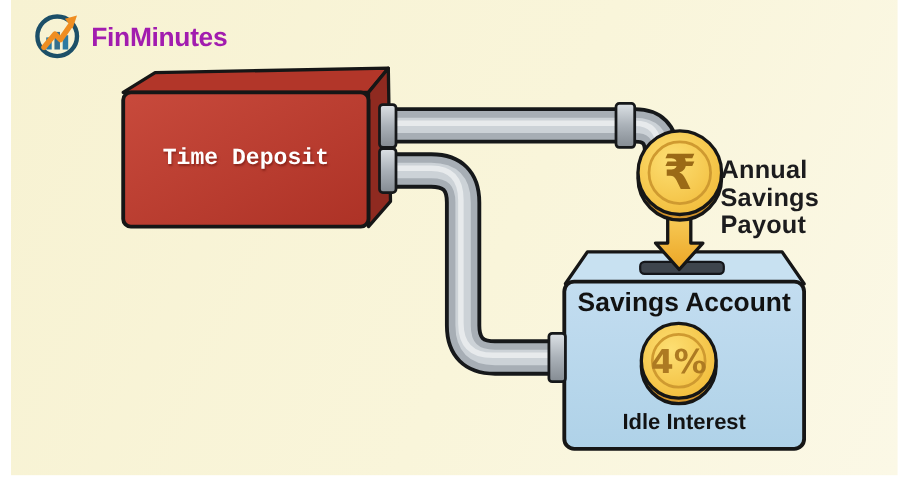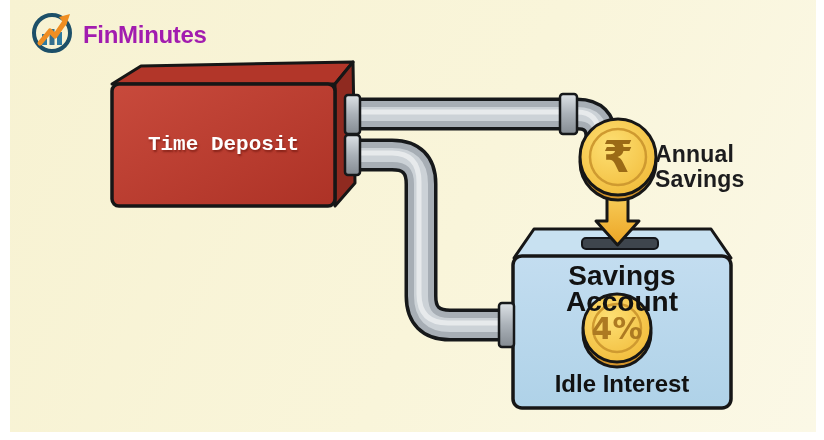--- a/index.html
+++ b/index.html
@@ -19,25 +19,25 @@
     color:#ffffff;font-size:21px;line-height:32px;text-align:center;
     text-shadow:1px 2px 2px rgba(96,14,8,.55);
     font-family:Liberation Mono, monospace;
   }
   #annual-payout-label{
     left:655px;top:100px;width:116px;text-align:left;
     color:#1c1c1e;font-size:23px;line-height:25px;letter-spacing:.2px;margin-top:42px;
   }
   #savings-title{
     left:513px;top:263px;width:218px;text-align:center;
-    color:#121212;font-size:28px;line-height:26px;
+    color:#121212;font-size:24px;line-height:26px;
   }
   #idle-label{
     left:513px;top:371px;width:218px;text-align:center;
-    color:#121212;font-size:24px;line-height:26px;
+    color:#121212;font-size:20px;line-height:26px;
   }
   #logo{position:absolute;left:28px;top:6px;display:flex;align-items:center;}
   #brand-text{
     margin-left:5px;margin-top:8px;font-weight:bold;font-size:24px;color:#a21caf;letter-spacing:-.3px;
   }
 </style>
 </head>
 <body>
 
 <div id="canvas">
@@ -118,20 +118,21 @@
     </g>
   </svg>
 
   <div class="txt" id="td-label">
     <span>Time Deposit</span>
   </div>
 
   <div class="txt" id="annual-payout-label">
     <div>Annual</div>
     <div>Savings</div>
+    <div>Payout</div>
   </div>
 
   <div class="txt" id="savings-title">Savings Account</div>
   <div class="txt" id="idle-label">Idle Interest</div>
 
   <div id="logo">
     <svg width="50" height="50" viewBox="0 0 50 50">
       <circle cx="24" cy="27" r="18" fill="none" stroke="#1c4f68" stroke-width="4"></circle>
       <rect x="14" y="28" width="5" height="11" fill="#2d7aa1"></rect>
       <rect x="21.5" y="23" width="5" height="16" fill="#356f8d"></rect>

